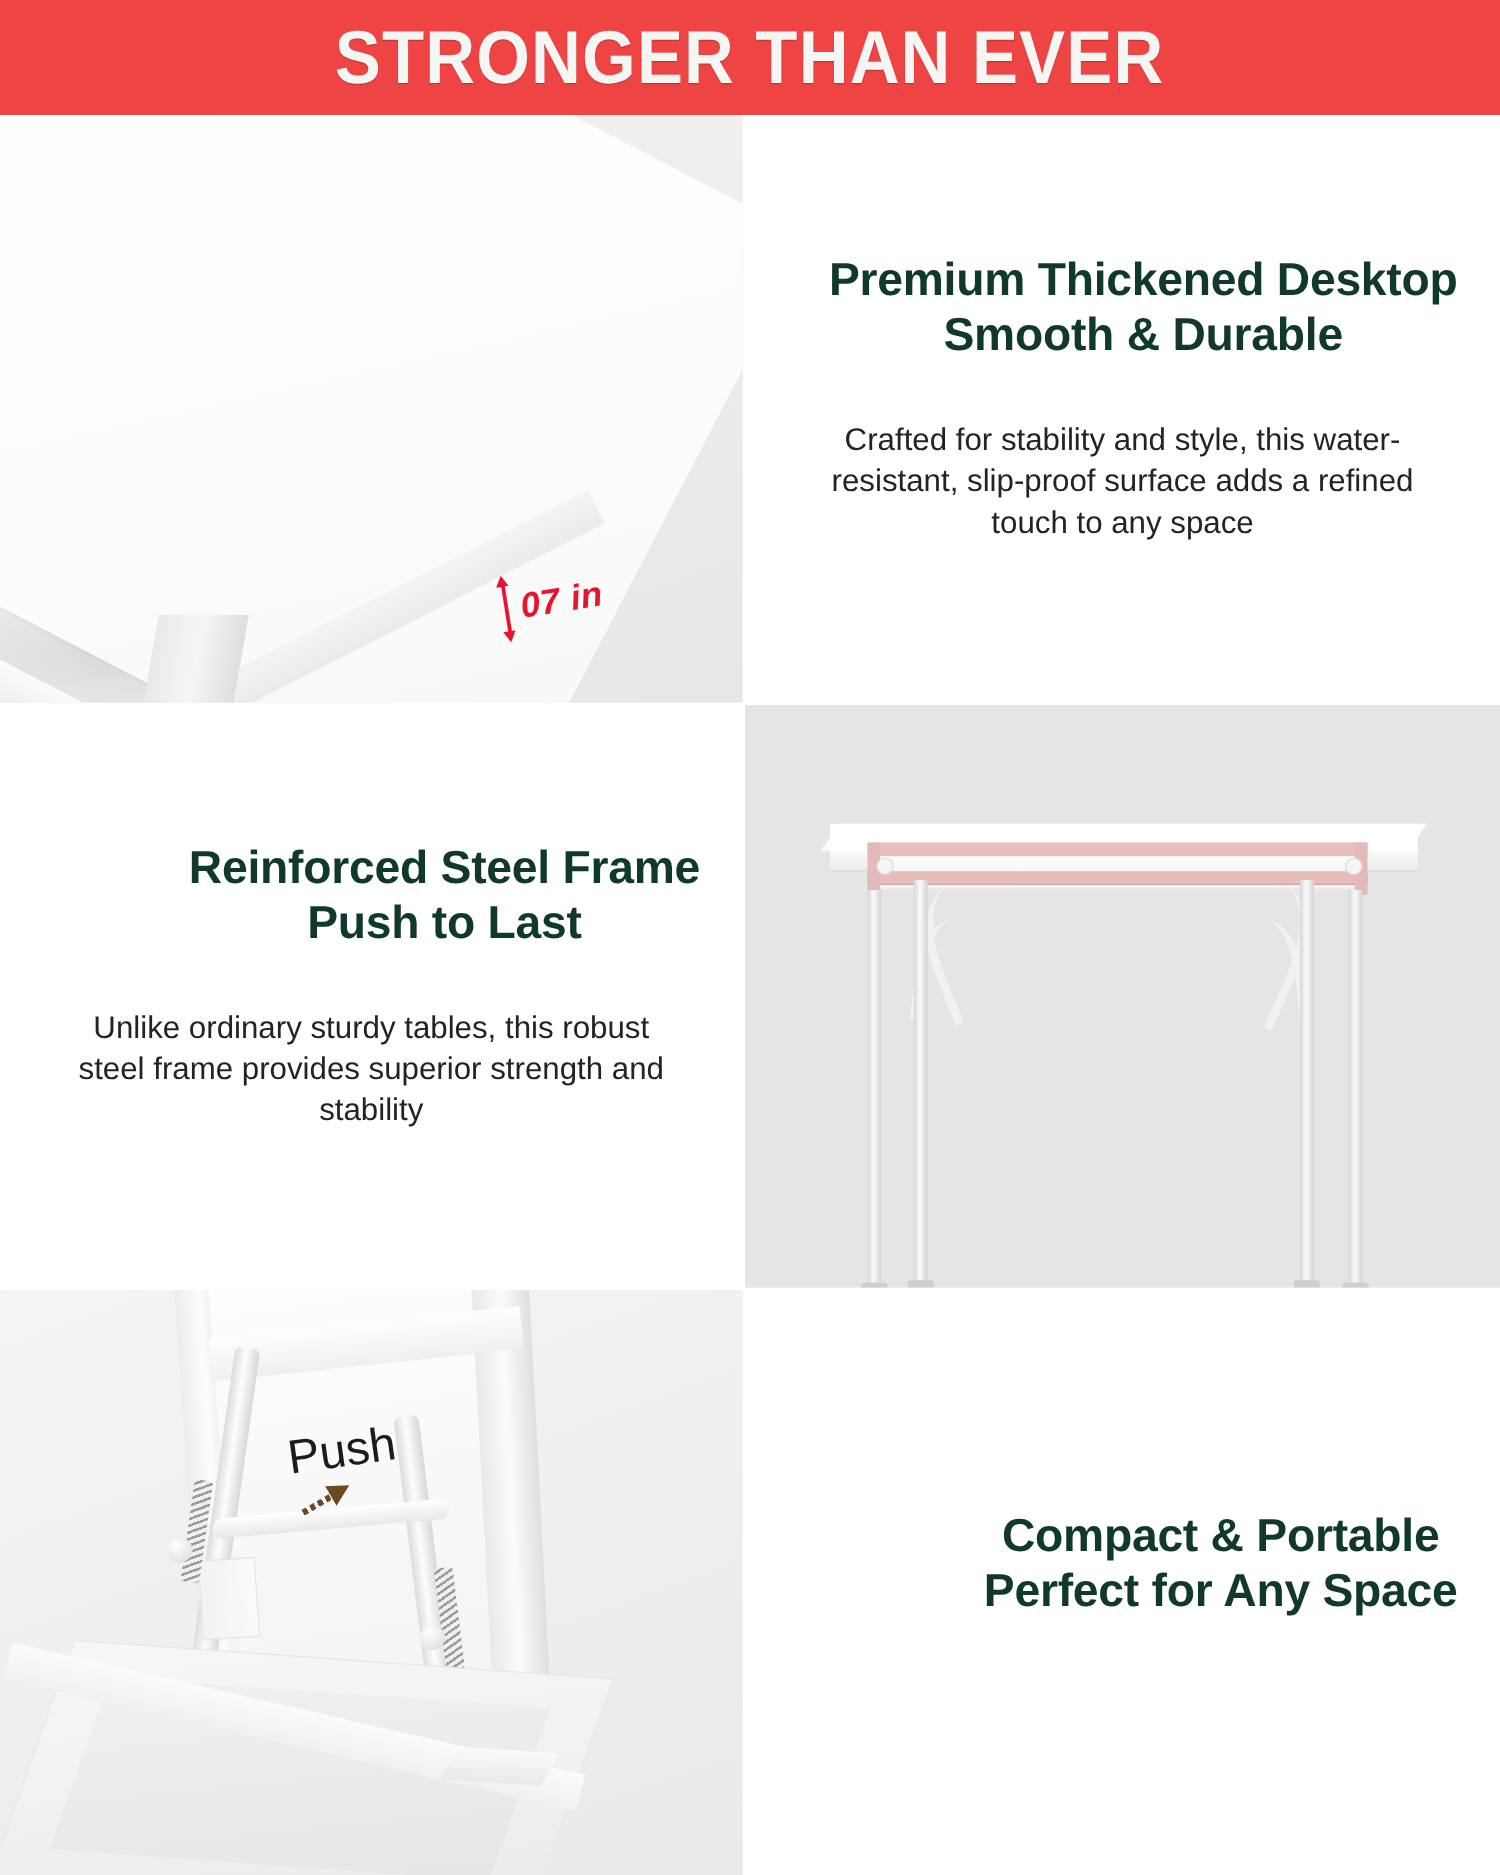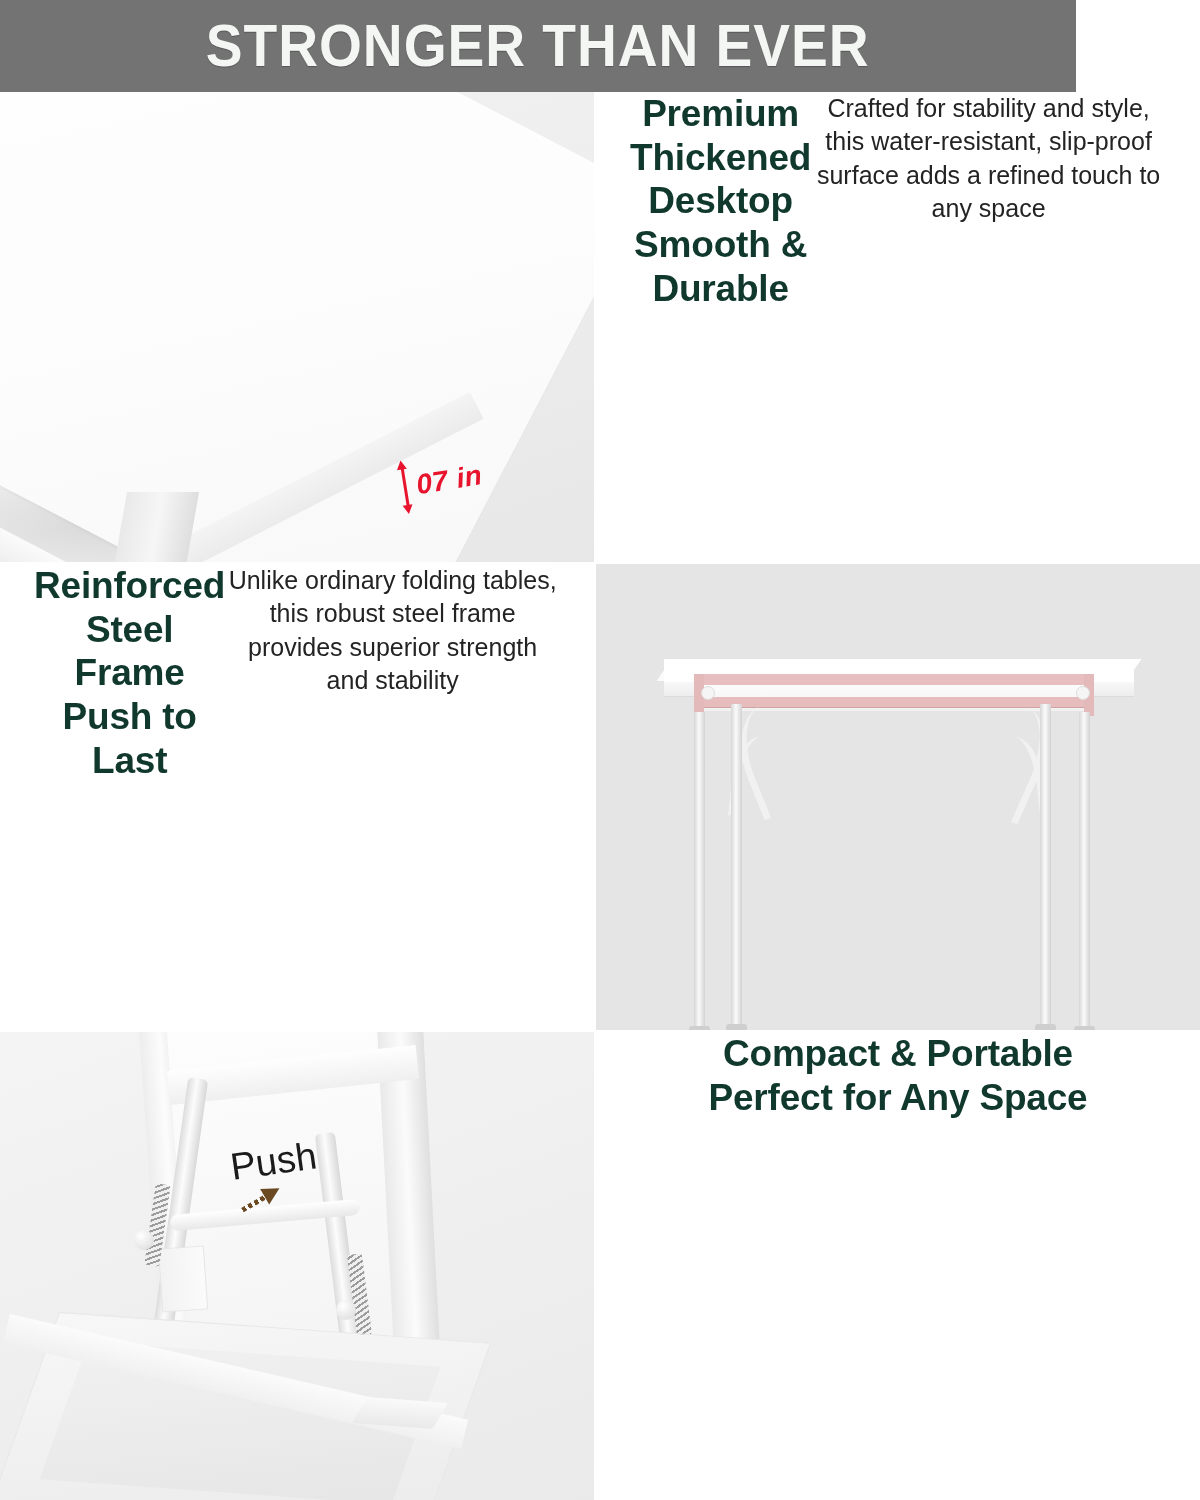--- a/index.html
+++ b/index.html
@@ -18,23 +18,23 @@
     position: relative;
     width: 1200px;
     height: 1500px;
     background: #ffffff;
   }
 
   
   .banner {
     position: absolute;
     left: 0; top: 0;
-    width: 1076px;
+    width: 1200px;
     height: 92px;
-    background: #737373;
+    background: #ef4444;
     display: flex;
     align-items: center;
     justify-content: center;
   }
   .banner-title {
     color: #f4f6f4;
     font-family: "Liberation Sans Narrow", "Liberation Sans", sans-serif;
     font-weight: bold;
     font-size: 60px;
     letter-spacing: 1px;
@@ -64,41 +64,41 @@
   .c-r2c1 { left: 0;   top: 472px; width: 594px; height: 466px; }
   .c-r2c2 { left: 596px; top: 472px; width: 604px; height: 466px; }
   .c-r3c1 { left: 0;   top: 940px; width: 594px; height: 468px; }
   .c-r3c2 { left: 596px; top: 940px; width: 604px; height: 468px; }
 
   
   .textblock {
     width: 100%;
     height: 100%;
     display: flex;
-    flex-direction: row;
-    align-items: flex-start;
+    flex-direction: column;
+    align-items: flex-end;
     justify-content: center;
     box-sizing: border-box;
     padding: 0 34px;
   }
   .heading {
     color: #10382c;
     font-weight: bold;
     font-size: 37px;
     line-height: 1.18;
     text-align: center;
     margin: 0 0 30px 0;
     letter-spacing: -0.2px;
   }
   .body {
     color: #232323;
     font-size: 25px;
     line-height: 1.33;
     text-align: center;
-    margin: 0;
+    margin: 16px;
     max-width: 530px;
   }
   .heading .l2 { display: block; }
 
   
   .scene1 {
     position: relative;
     width: 100%; height: 100%;
     background: linear-gradient(160deg,#f2f2f2 0%,#eeeeee 45%,#e7e7e7 100%);
   }
@@ -465,21 +465,21 @@
         <p class="body">Crafted for stability and style, this water-resistant, slip-proof surface adds a refined touch to any space</p>
       </div>
     </div>
 
     <div class="cell txt c-r2c1">
       <div class="textblock">
         <h2 class="heading">
           <span>Reinforced Steel Frame</span>
           <span class="l2">Push to Last</span>
         </h2>
-        <p class="body">Unlike ordinary folding tables, this robust steel frame provides superior strength and stability</p>
+        <p class="body">Unlike ordinary sturdy tables, this robust steel frame provides superior strength and stability</p>
       </div>
     </div>
 
     <div class="cell img c-r2c2">
       <div class="scene2">
         <div class="t2-topA"></div>
         <div class="t2-topB"></div>
         <div class="t2-topFront"></div>
         <div class="t2-apron"></div>
         <div class="t2-rail"></div>

